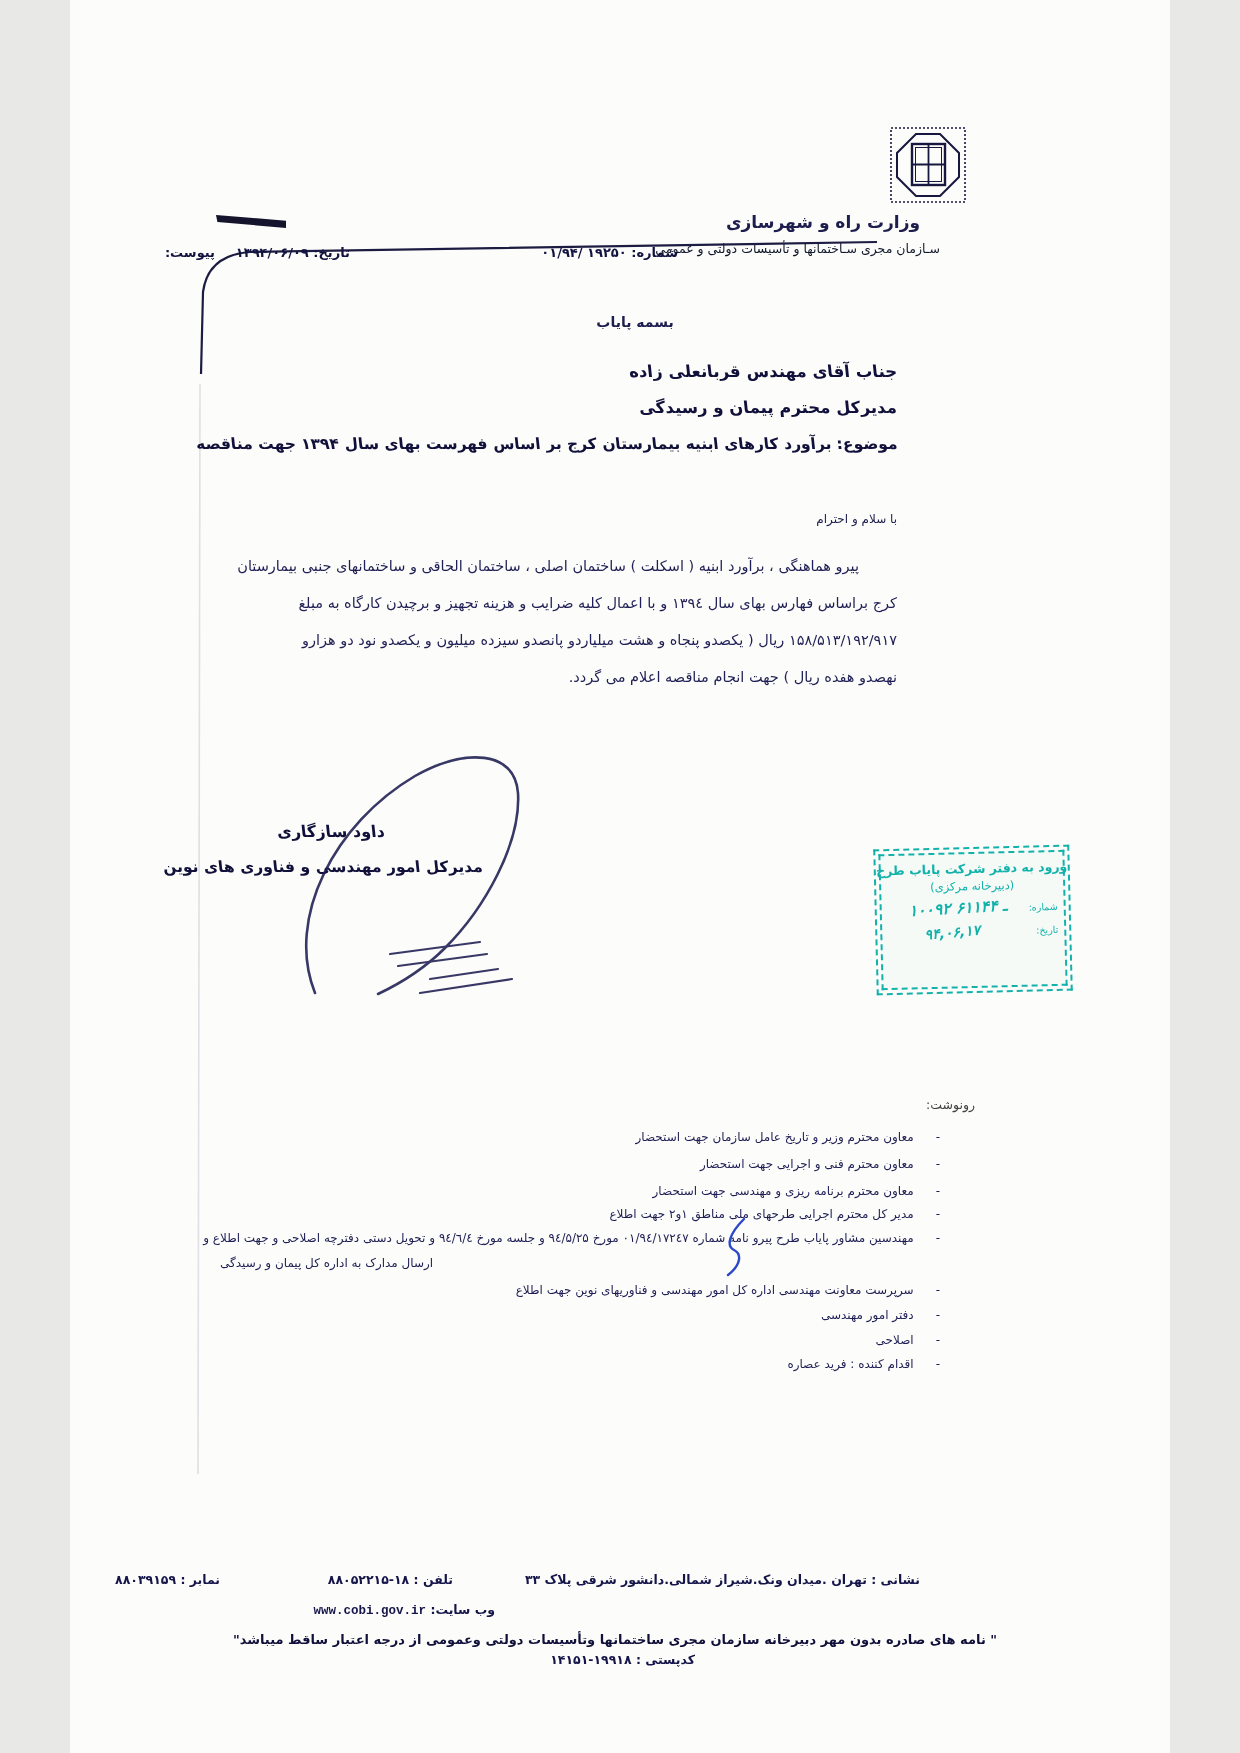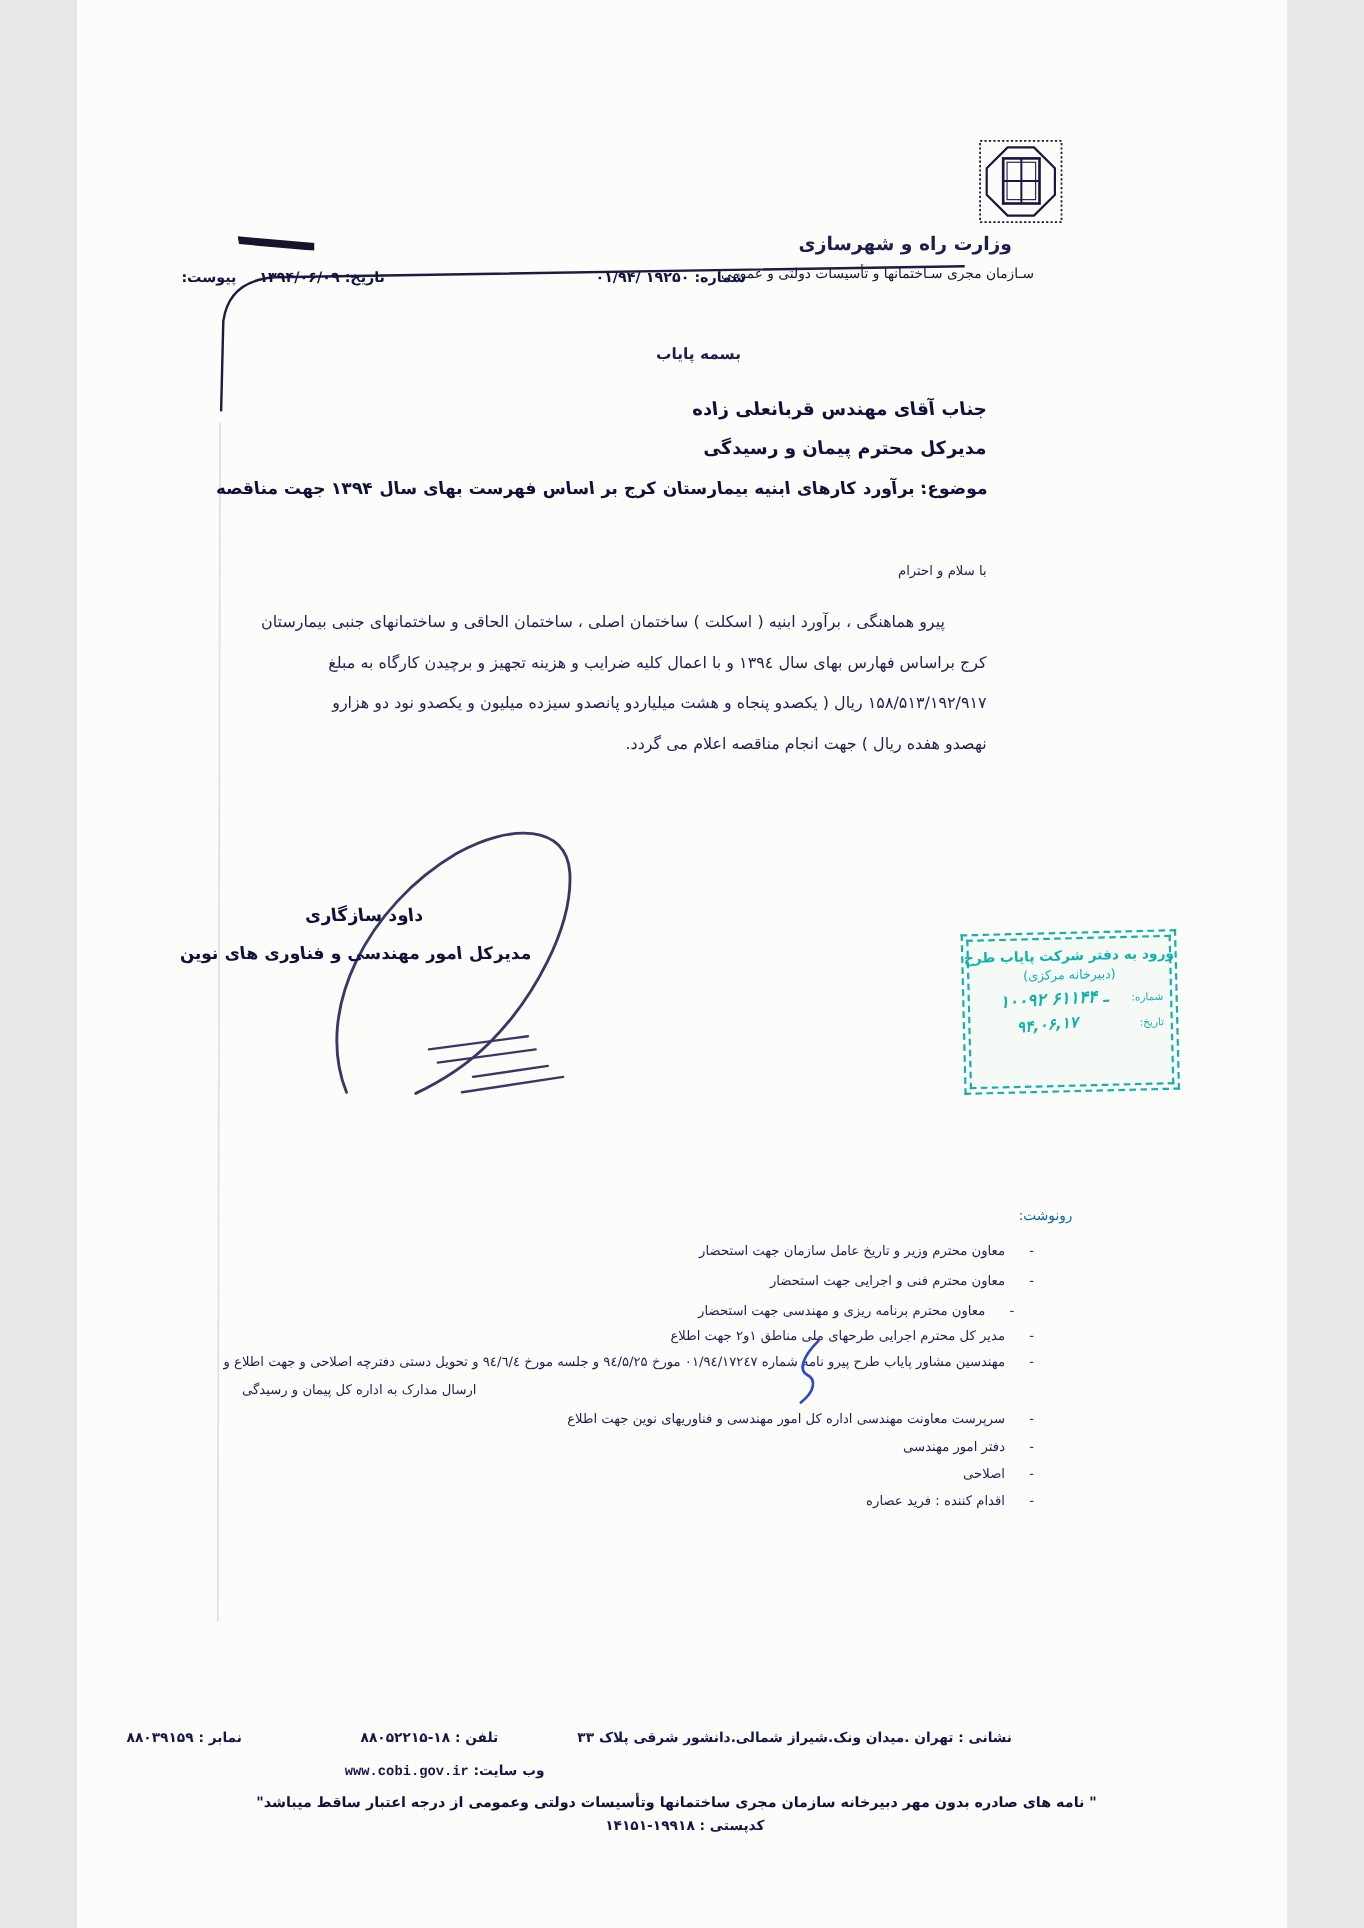--- a/index.html
+++ b/index.html
@@ -37,21 +37,21 @@
   }
   .stamp .t1{font-size:12.5px;font-weight:bold;white-space:nowrap;}
   .stamp .t2{font-size:11.5px;margin-top:3px;}
   .stamp .row{width:100%;display:flex;align-items:center;padding:0 6px;box-sizing:border-box;margin-top:6px;}
   .stamp .lbl{font-size:9.5px;white-space:nowrap;}
   .stamp .hw{flex:1;text-align:center;font-weight:bold;font-style:italic;font-size:15.5px;transform:rotate(-2deg);}
   .stamp .hw2{font-size:14px;transform:rotate(-4deg) translateX(-10px);}
   
   .ccline{font-size:12px;color:#1e1e55;white-space:nowrap;}
   .ccline .dash{display:inline-block;margin-left:22px;}
-  .cclabel{font-size:12.5px;color:#0369a1;}
+  .cclabel{font-size:12.5px;color:#404040;}
   
   .foot{font-size:12.5px;font-weight:bold;color:#15154a;white-space:nowrap;}
   .foot .url{font-family:Liberation Mono, monospace;font-weight:bold;}
   .quote{font-size:13px;font-weight:bold;color:#10103a;text-align:center;}
   svg{display:block;}
 </style>
 </head>
 <body>
 
 <div class="page">
@@ -129,21 +129,21 @@
     <div class="row">
       <span class="lbl">تاریخ:</span>
       <span class="hw hw2 num">۹۴,۰۶,۱۷</span>
     </div>
   </div>
 
   <div class="abs cclabel" style="right:195px;top:1097px;">رونوشت:</div>
 
   <div class="abs ccline" style="right:230px;top:1130px;"><span class="dash">-</span><span>معاون محترم وزیر و تاریخ عامل سازمان جهت استحضار</span></div>
   <div class="abs ccline" style="right:230px;top:1157px;"><span class="dash">-</span><span>معاون محترم فنی و اجرایی جهت استحضار</span></div>
-  <div class="abs ccline" style="right:248px;top:1184px;margin-left:19px;"><span class="dash">-</span><span>معاون محترم برنامه ریزی و مهندسی جهت استحضار</span></div>
+  <div class="abs ccline" style="right:230px;top:1184px;margin-left:19px;"><span class="dash">-</span><span>معاون محترم برنامه ریزی و مهندسی جهت استحضار</span></div>
   <div class="abs ccline" style="right:230px;top:1207px;"><span class="dash">-</span><span>مدیر کل محترم اجرایی طرحهای ملی مناطق ۱و۲ جهت اطلاع</span></div>
   <div class="abs ccline" style="right:230px;top:1231px;"><span class="dash">-</span><span>مهندسین مشاور پایاب طرح پیرو نامه شماره ۰۱/۹٤/۱۷۲٤۷ مورخ ۹٤/۵/۲۵ و جلسه مورخ ۹٤/٦/٤ و تحویل دستی دفترچه اصلاحی و جهت اطلاع و</span></div>
   <div class="abs ccline" style="left:150px;top:1256px;"><span>ارسال مدارک به اداره کل پیمان و رسیدگی</span></div>
   <div class="abs ccline" style="right:230px;top:1283px;"><span class="dash">-</span><span>سرپرست معاونت مهندسی اداره کل امور مهندسی و فناوریهای نوین جهت اطلاع</span></div>
   <div class="abs ccline" style="right:230px;top:1308px;"><span class="dash">-</span><span>دفتر امور مهندسی</span></div>
   <div class="abs ccline" style="right:230px;top:1333px;"><span class="dash">-</span><span>اصلاحی</span></div>
   <div class="abs ccline" style="right:230px;top:1357px;"><span class="dash">-</span><span>اقدام کننده : فرید عصاره</span></div>
 
   <div class="abs" style="left:652px;top:1216px;">
     <svg width="28" height="62" viewBox="0 0 28 62" fill="none">

